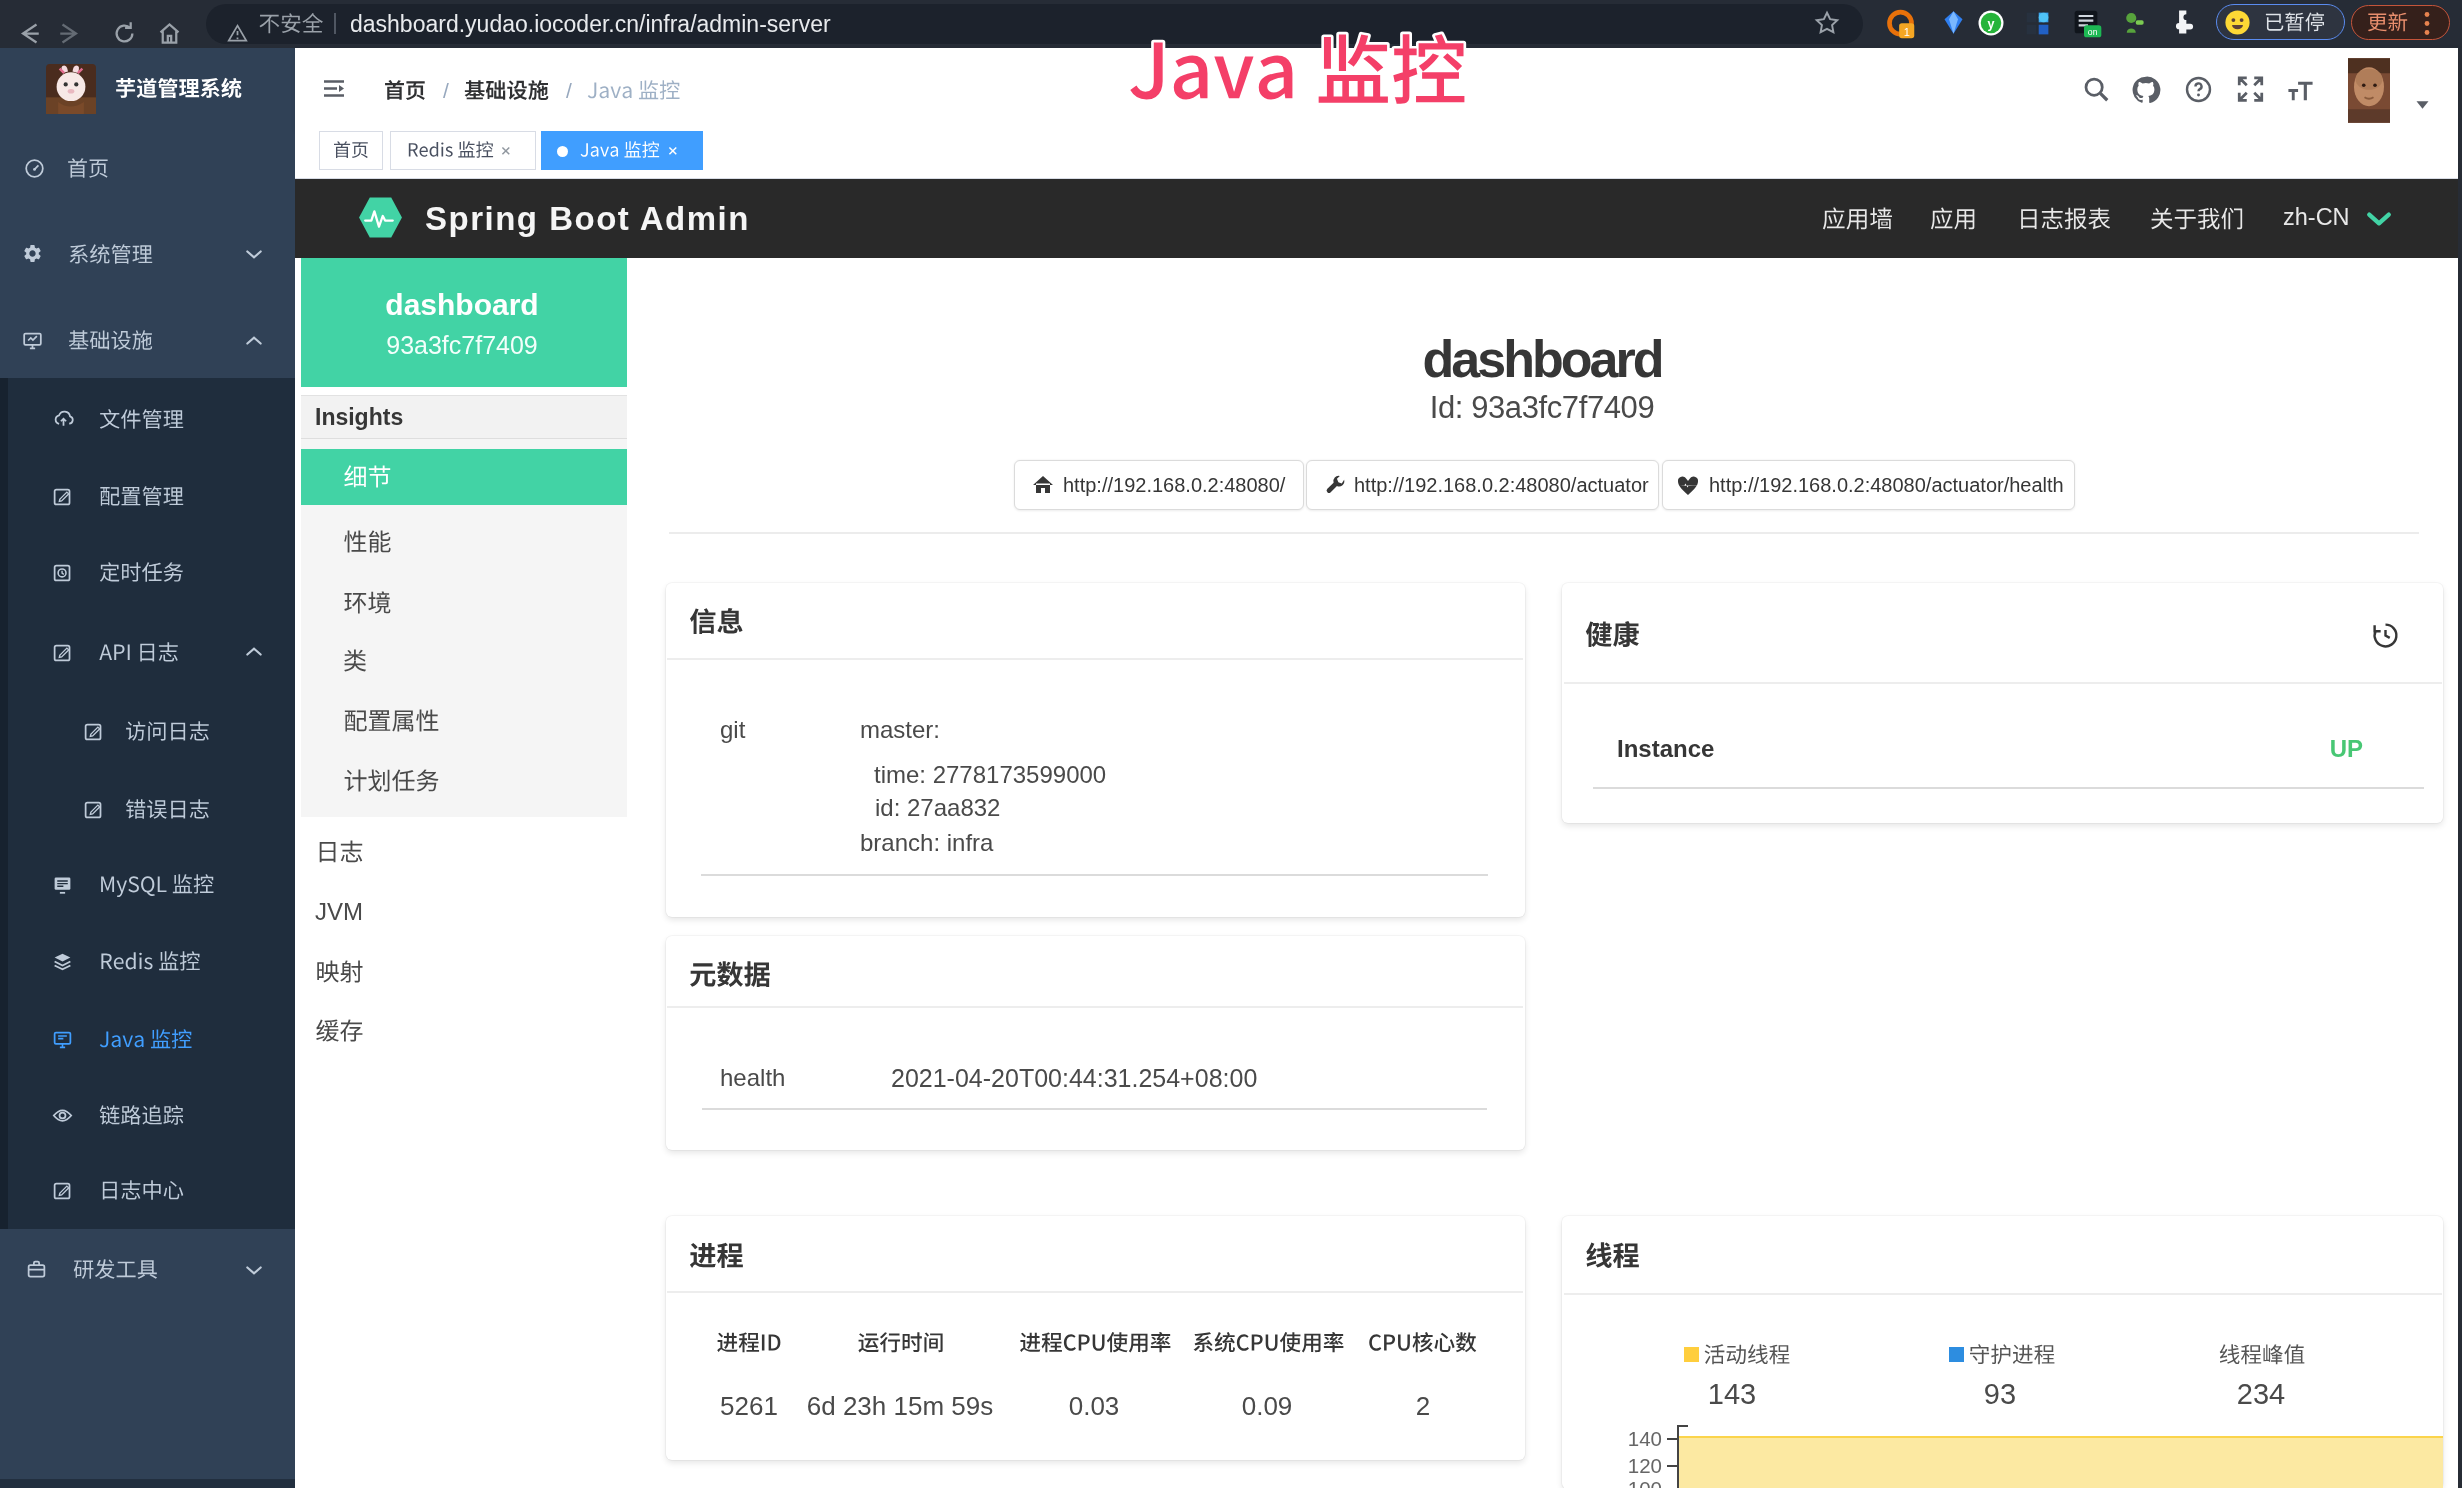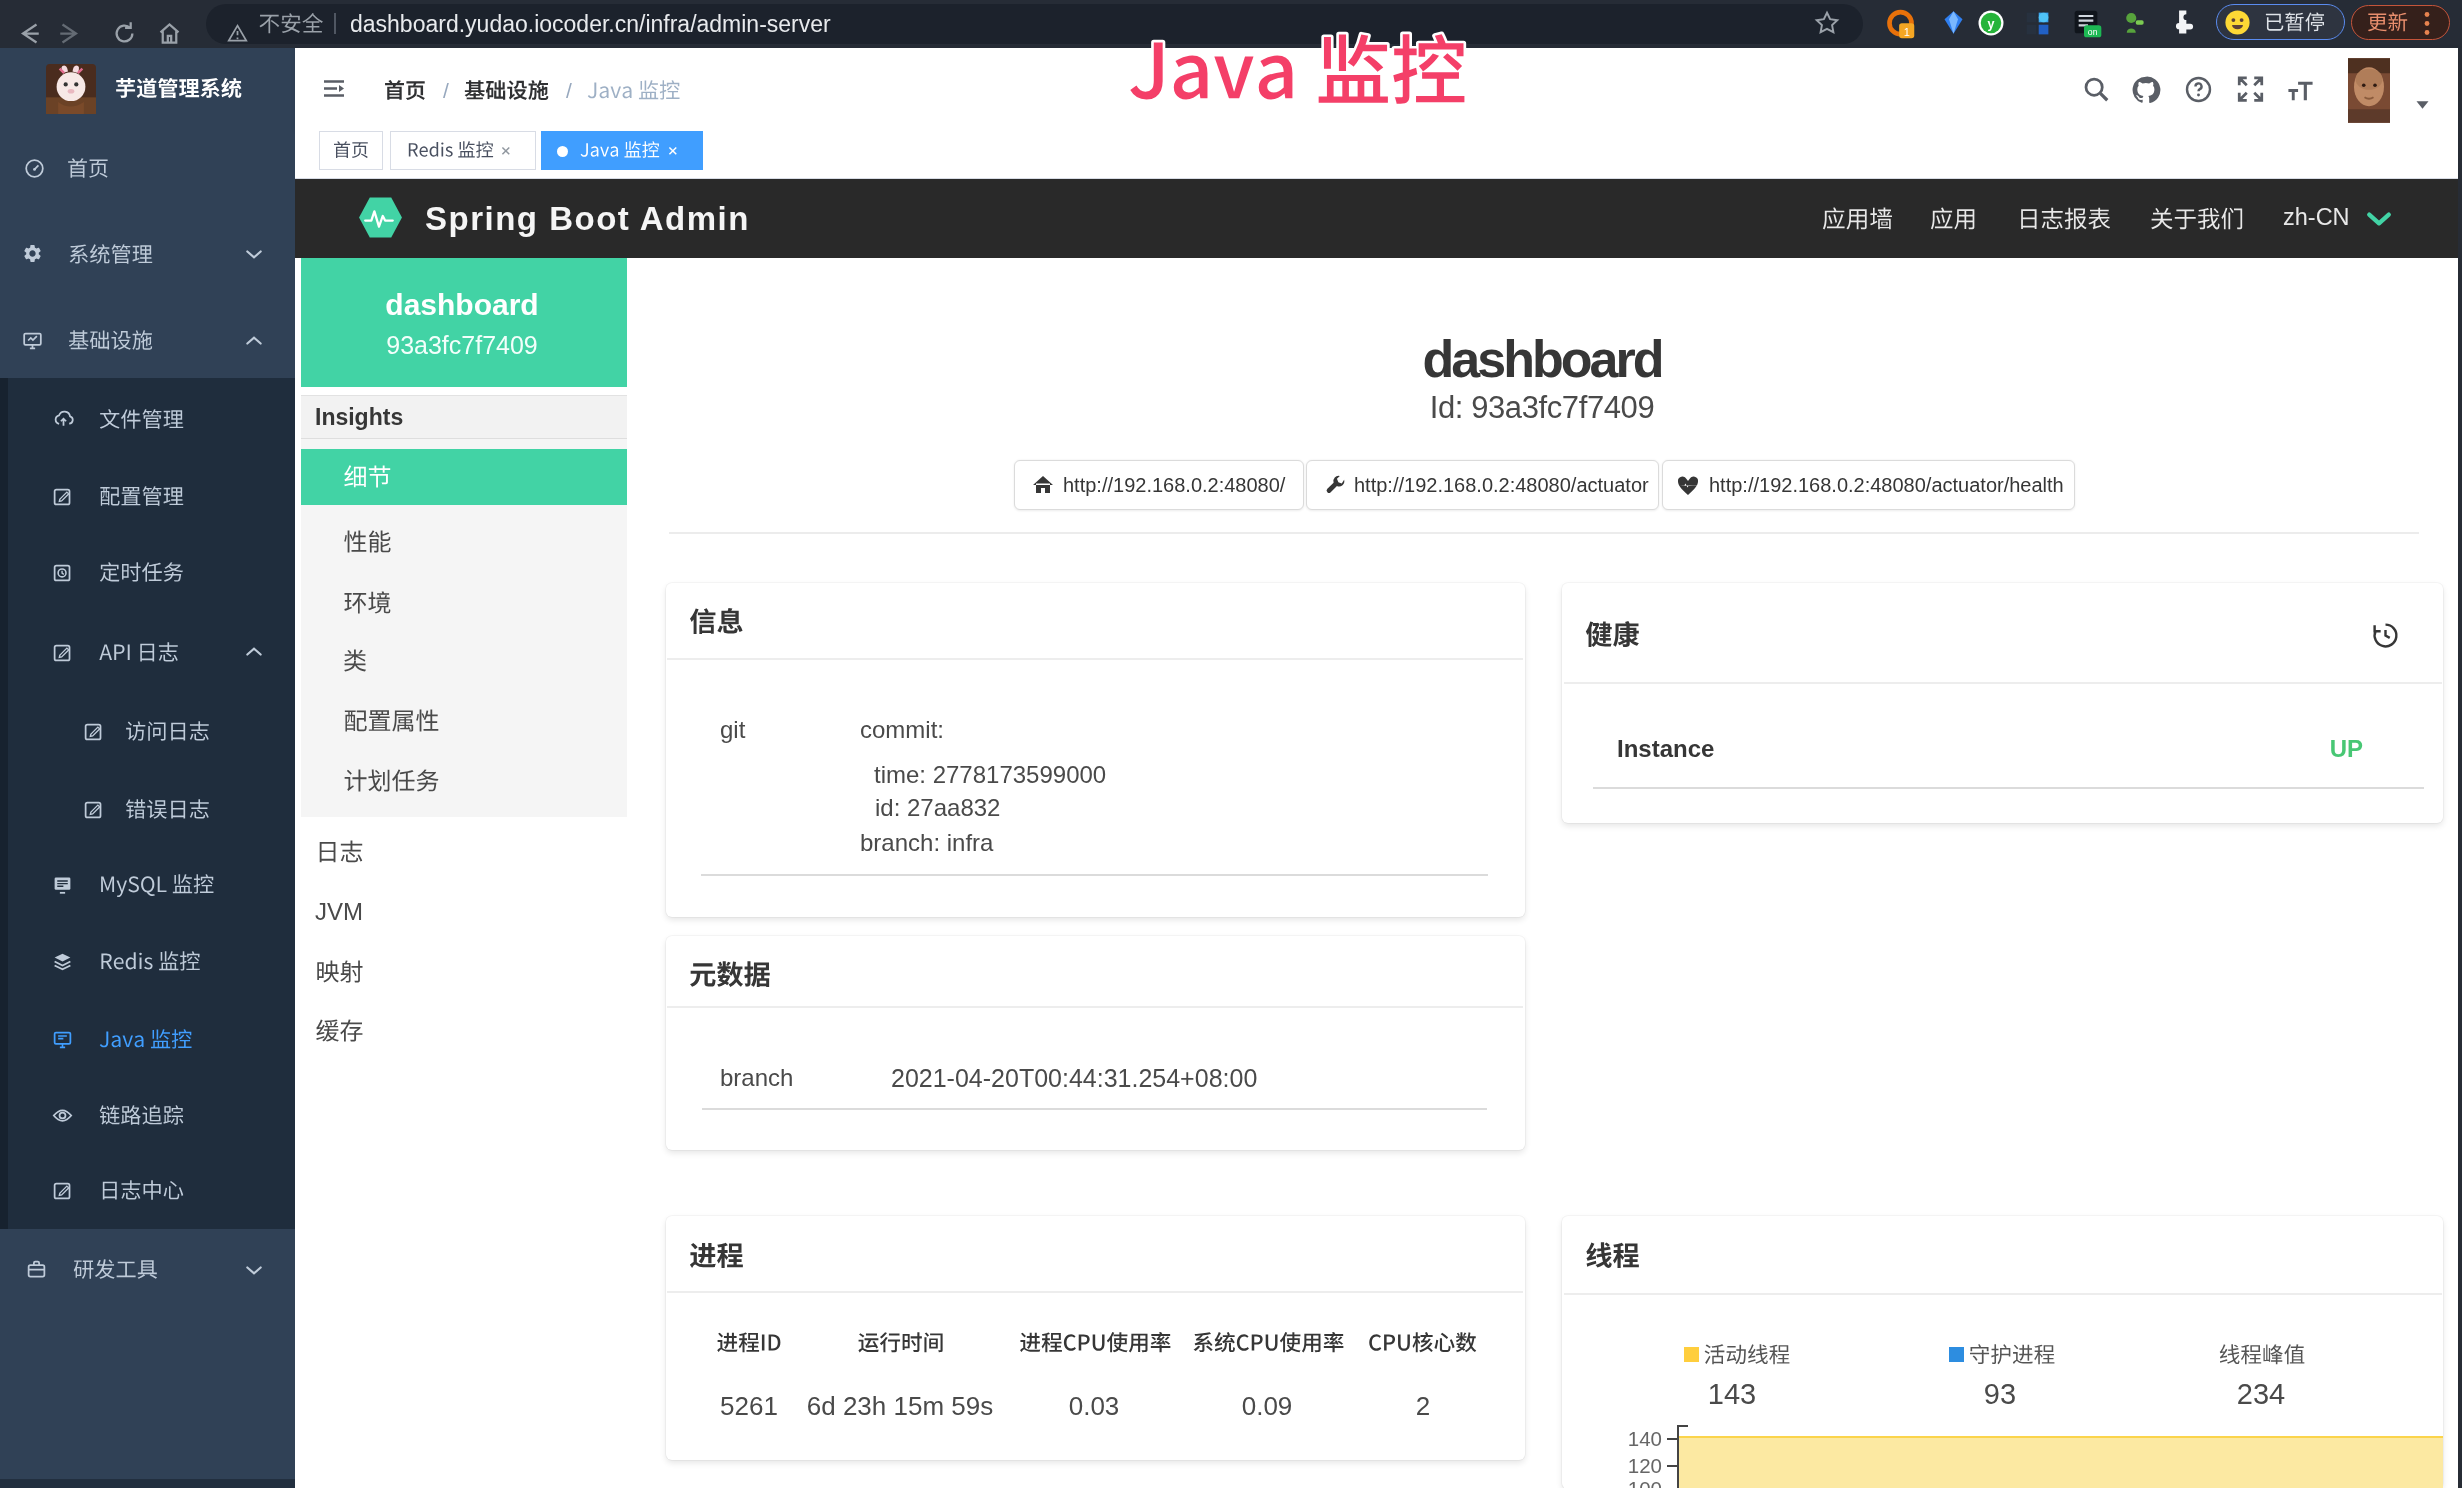--- a/index.html
+++ b/index.html
@@ -362,21 +362,21 @@
       <path d="M12 21 C5 15 2 11 2 7.5 A4.5 4.5 0 0 1 10.5 5 L12 7 L13.5 5 A4.5 4.5 0 0 1 22 7.5 C22 11 19 15 12 21 Z M2 12 h6 l1.5-2.5 2 4 1.5-2.5 h9" fill="#363636" fill-rule="evenodd"></path>
     </svg>
 <span style="position:absolute;left:1709px;top:472px;font:20px/26px &quot;Liberation Sans&quot;,sans-serif;color:#363636;white-space:nowrap;">http://192.168.0.2:48080/actuator/health</span>
 <div class="abs" style="left:669px;top:532px;width:1750px;height:2.3px;background:#ececec;"></div>
 <div class="abs" style="left:666px;top:583px;width:859px;height:334px;background:#fff;border-radius:6px;box-shadow:0 3px 6px rgba(10,10,10,.10),0 0 0 0.8px rgba(10,10,10,.045);"></div>
 <svg style="position:absolute;left:689px;top:607px;width:55px;height:34px;overflow:visible" viewBox="0 -32.4 72 45.0">
       <path d="M13.8 -19.6H31.9V-16.2H13.8ZM13.8 -14.3H31.9V-10.9H13.8ZM15.9 -1.4H29.8V2.0H15.9ZM11.3 -25.0H34.6V-21.5H11.3ZM13.3 -8.9H32.4V3.0H28.6V-5.5H16.9V3.2H13.3ZM19.4 -29.3 23.1 -30.7Q23.8 -29.6 24.6 -28.2Q25.3 -26.9 25.7 -25.9L21.9 -24.2Q21.6 -25.2 20.8 -26.7Q20.1 -28.1 19.4 -29.3ZM8.5 -30.4 12.3 -29.3Q11.3 -26.2 9.8 -23.2Q8.3 -20.2 6.6 -17.5Q4.9 -14.7 3.1 -12.7Q2.9 -13.2 2.5 -14.0Q2.1 -14.8 1.7 -15.6Q1.2 -16.4 0.9 -16.9Q2.4 -18.6 3.8 -20.7Q5.2 -22.9 6.4 -25.4Q7.6 -27.9 8.5 -30.4ZM5.7 -20.5 9.6 -24.4 9.6 -24.3V3.3H5.7Z M46.7 -19.4V-17.7H61.0V-19.4ZM46.7 -14.6V-12.9H61.0V-14.6ZM46.7 -24.1V-22.5H61.0V-24.1ZM42.5 -27.4H65.4V-9.7H42.5ZM51.8 -31.0 57.0 -30.3Q56.4 -29.0 55.8 -27.9Q55.1 -26.8 54.6 -26.0L50.6 -26.8Q51.0 -27.8 51.3 -28.9Q51.6 -30.0 51.8 -31.0ZM45.1 -7.5H49.4V-2.5Q49.4 -1.7 49.9 -1.5Q50.3 -1.3 51.9 -1.3Q52.2 -1.3 52.8 -1.3Q53.4 -1.3 54.1 -1.3Q54.9 -1.3 55.6 -1.3Q56.4 -1.3 57.0 -1.3Q57.7 -1.3 58.0 -1.3Q58.9 -1.3 59.3 -1.6Q59.8 -1.8 60.0 -2.7Q60.1 -3.5 60.2 -5.2Q60.7 -4.9 61.4 -4.6Q62.1 -4.3 62.9 -4.0Q63.6 -3.8 64.2 -3.7Q63.9 -1.2 63.3 0.2Q62.7 1.6 61.6 2.1Q60.4 2.6 58.3 2.6Q58.0 2.6 57.3 2.6Q56.6 2.6 55.8 2.6Q54.9 2.6 54.0 2.6Q53.2 2.6 52.5 2.6Q51.8 2.6 51.5 2.6Q48.9 2.6 47.5 2.1Q46.1 1.7 45.6 0.6Q45.1 -0.5 45.1 -2.5ZM50.9 -8.5 54.2 -10.4Q55.1 -9.6 56.0 -8.6Q56.8 -7.7 57.6 -6.7Q58.3 -5.7 58.7 -4.9L55.2 -2.8Q54.8 -3.7 54.1 -4.6Q53.4 -5.6 52.6 -6.7Q51.7 -7.7 50.9 -8.5ZM62.7 -7.1 66.6 -8.7Q67.4 -7.5 68.2 -6.1Q69.0 -4.8 69.6 -3.4Q70.2 -2.1 70.5 -1.0L66.4 0.8Q66.2 -0.3 65.6 -1.7Q65.0 -3.0 64.3 -4.4Q63.5 -5.9 62.7 -7.1ZM40.5 -8.0 44.4 -6.4Q43.9 -5.2 43.4 -3.8Q42.8 -2.3 42.3 -1.0Q41.7 0.4 41.1 1.5L37.1 -0.5Q37.7 -1.5 38.4 -2.8Q39.0 -4.1 39.6 -5.4Q40.1 -6.8 40.5 -8.0Z" fill="#363636"></path>
     </svg>
 <div class="abs" style="left:667px;top:658px;width:856px;height:1.5px;background:#ededed;"></div>
 <span style="position:absolute;left:720px;top:714px;font:24px/32px &quot;Liberation Sans&quot;,sans-serif;color:#4a4a4a;white-space:nowrap;">git</span>
-<span style="position:absolute;left:860px;top:714px;font:24px/32px &quot;Liberation Sans&quot;,sans-serif;color:#4a4a4a;white-space:nowrap;">commit:</span>
+<span style="position:absolute;left:860px;top:714px;font:24px/32px &quot;Liberation Sans&quot;,sans-serif;color:#4a4a4a;white-space:nowrap;">master:</span>
 <span style="position:absolute;left:874px;top:759px;font:24px/32px &quot;Liberation Sans&quot;,sans-serif;color:#4a4a4a;white-space:nowrap;">time: 2778173599000</span>
 <span style="position:absolute;left:875px;top:792px;font:24px/32px &quot;Liberation Sans&quot;,sans-serif;color:#4a4a4a;white-space:nowrap;">id: 27aa832</span>
 <span style="position:absolute;left:860px;top:827px;font:24px/32px &quot;Liberation Sans&quot;,sans-serif;color:#4a4a4a;white-space:nowrap;">branch: infra</span>
 <div class="abs" style="left:701px;top:874px;width:787px;height:1.5px;background:#dbdbdb;"></div>
 <div class="abs" style="left:1562px;top:583px;width:881px;height:240px;background:#fff;border-radius:6px;box-shadow:0 3px 6px rgba(10,10,10,.10),0 0 0 0.8px rgba(10,10,10,.045);"></div>
 <svg style="position:absolute;left:1585px;top:620px;width:55px;height:34px;overflow:visible" viewBox="0 -32.4 72 45.0">
       <path d="M6.5 -30.5 10.4 -29.4Q9.5 -26.4 8.3 -23.3Q7.2 -20.2 5.7 -17.4Q4.3 -14.6 2.7 -12.5Q2.5 -13.1 2.2 -13.9Q1.8 -14.8 1.4 -15.7Q1.0 -16.6 0.7 -17.2Q2.6 -19.7 4.1 -23.2Q5.6 -26.8 6.5 -30.5ZM4.3 -20.1 8.0 -23.8 8.1 -23.8V3.2H4.3ZM23.5 -30.3H27.0V-1.8H23.5ZM18.1 -23.2H35.0V-20.0H18.1ZM18.6 -8.5H33.8V-5.2H18.6ZM19.4 -13.4H32.9V-10.2H19.4ZM10.1 -28.3H15.8V-24.6H10.1ZM12.1 -11.9Q13.0 -8.4 14.4 -6.3Q15.9 -4.1 17.7 -3.0Q19.6 -1.9 21.9 -1.5Q24.1 -1.1 26.6 -1.1Q27.2 -1.1 28.3 -1.1Q29.4 -1.1 30.7 -1.1Q32.0 -1.1 33.1 -1.1Q34.3 -1.1 35.0 -1.1Q34.6 -0.5 34.2 0.7Q33.8 1.8 33.7 2.6H32.2H26.4Q23.3 2.6 20.6 2.0Q18.0 1.5 15.8 0.1Q13.6 -1.3 11.9 -4.0Q10.2 -6.7 9.1 -10.9ZM19.6 -27.9H32.8V-15.1H19.6V-18.1H29.5V-24.9H19.6ZM12.2 -17.8H15.9V-14.5H11.2ZM15.1 -17.8H15.8L16.5 -17.8L18.7 -17.4Q18.1 -9.4 16.1 -4.3Q14.1 0.7 10.7 3.2Q10.4 2.8 9.9 2.3Q9.3 1.8 8.8 1.3Q8.3 0.8 7.9 0.6Q11.1 -1.6 12.9 -5.9Q14.7 -10.2 15.1 -17.1ZM10.5 -13.3Q10.3 -13.7 10.0 -14.3Q9.7 -14.8 9.4 -15.4Q9.1 -16.0 8.8 -16.3Q9.3 -16.5 10.0 -17.2Q10.7 -17.9 11.2 -18.7Q11.5 -19.3 12.2 -20.7Q12.9 -22.2 13.7 -24.1Q14.5 -26.0 15.1 -28.0V-28.2L16.5 -28.8L18.9 -27.1Q17.7 -23.8 16.2 -20.7Q14.6 -17.6 13.2 -15.3V-15.3Q13.2 -15.3 12.8 -15.1Q12.4 -14.9 11.8 -14.6Q11.3 -14.3 10.9 -13.9Q10.5 -13.6 10.5 -13.3Z M44.7 -17.8H65.6V-14.7H44.7ZM46.2 -22.2H67.6V-10.1H45.8V-13.0H63.6V-19.3H46.2ZM54.4 -24.6H58.8V-0.9Q58.8 0.7 58.3 1.5Q57.9 2.3 56.8 2.7Q55.7 3.1 54.1 3.2Q52.5 3.3 50.2 3.3Q50.1 2.5 49.7 1.5Q49.3 0.5 48.9 -0.2Q49.8 -0.2 50.8 -0.2Q51.7 -0.1 52.5 -0.2Q53.2 -0.2 53.5 -0.2Q54.0 -0.2 54.2 -0.4Q54.4 -0.5 54.4 -0.9ZM44.8 -8.1 47.1 -10.4Q47.9 -10.0 48.9 -9.4Q49.9 -8.8 50.8 -8.3Q51.7 -7.7 52.3 -7.2L49.9 -4.6Q49.4 -5.1 48.5 -5.7Q47.6 -6.3 46.7 -6.9Q45.7 -7.6 44.8 -8.1ZM66.1 -10.1 69.3 -7.6Q67.6 -6.5 65.8 -5.5Q64.0 -4.4 62.4 -3.8L60.0 -5.9Q61.0 -6.4 62.1 -7.2Q63.2 -7.9 64.3 -8.7Q65.4 -9.5 66.1 -10.1ZM58.5 -10.0Q59.6 -8.0 61.4 -6.3Q63.2 -4.7 65.6 -3.5Q68.1 -2.3 71.0 -1.7Q70.3 -1.1 69.6 -0.1Q68.9 1.0 68.4 1.7Q65.4 0.8 63.0 -0.7Q60.5 -2.2 58.6 -4.4Q56.8 -6.6 55.6 -9.3ZM43.2 -2.5Q44.7 -3.0 46.6 -3.7Q48.6 -4.4 50.7 -5.2Q52.9 -6.1 55.0 -6.9L55.8 -3.9Q52.9 -2.6 50.1 -1.3Q47.2 0.0 44.8 1.1ZM42.0 -27.8H70.4V-24.0H42.0ZM40.0 -27.8H44.1V-17.3Q44.1 -15.1 43.9 -12.4Q43.8 -9.8 43.4 -7.0Q43.0 -4.2 42.2 -1.6Q41.5 1.0 40.3 3.1Q39.9 2.7 39.3 2.3Q38.6 1.8 37.9 1.4Q37.2 0.9 36.8 0.7Q37.9 -1.2 38.5 -3.5Q39.2 -5.8 39.5 -8.2Q39.8 -10.6 39.9 -13.0Q40.0 -15.3 40.0 -17.3ZM52.6 -29.9 56.9 -31.0Q57.5 -29.9 58.2 -28.7Q58.8 -27.4 59.2 -26.5L54.7 -25.2Q54.4 -26.2 53.8 -27.5Q53.2 -28.8 52.6 -29.9ZM65.6 -18.1H70.8V-14.4H65.6Z" fill="#363636"></path>
     </svg>
 <div class="abs" style="left:1564px;top:682px;width:878px;height:1.5px;background:#ededed;"></div>
 <svg class="abs" style="left:2371px;top:621px;width:29px;height:29px" viewBox="0 0 24 24">
@@ -384,21 +384,21 @@
       <path d="M12 7.5 v4.5 l3.5 2" stroke="#363636" stroke-width="2" fill="none"></path>
     </svg>
 <span style="position:absolute;left:1617px;top:733px;font:700 24px/32px &quot;Liberation Sans&quot;,sans-serif;color:#363636;white-space:nowrap;">Instance</span>
 <span style="position:absolute;left:2363px;top:733px;transform:translateX(-100%);font:700 24px/32px &quot;Liberation Sans&quot;,sans-serif;color:#48c774;white-space:nowrap;">UP</span>
 <div class="abs" style="left:1593px;top:787px;width:831px;height:1.5px;background:#dbdbdb;"></div>
 <div class="abs" style="left:666px;top:936px;width:859px;height:214px;background:#fff;border-radius:6px;box-shadow:0 3px 6px rgba(10,10,10,.10),0 0 0 0.8px rgba(10,10,10,.045);"></div>
 <svg style="position:absolute;left:689px;top:960px;width:82px;height:34px;overflow:visible" viewBox="0 -32.4 108 45.0">
       <path d="M20.2 -15.5H24.6V-3.0Q24.6 -2.0 24.9 -1.7Q25.1 -1.5 26.0 -1.5Q26.2 -1.5 26.7 -1.5Q27.1 -1.5 27.6 -1.5Q28.1 -1.5 28.6 -1.5Q29.0 -1.5 29.3 -1.5Q29.9 -1.5 30.2 -1.9Q30.5 -2.4 30.7 -3.7Q30.8 -5.0 30.9 -7.6Q31.4 -7.2 32.1 -6.8Q32.8 -6.5 33.6 -6.2Q34.3 -5.9 34.9 -5.8Q34.7 -2.5 34.1 -0.7Q33.6 1.1 32.6 1.9Q31.5 2.6 29.7 2.6Q29.4 2.6 28.8 2.6Q28.2 2.6 27.5 2.6Q26.8 2.6 26.2 2.6Q25.6 2.6 25.3 2.6Q23.3 2.6 22.2 2.1Q21.1 1.6 20.6 0.3Q20.2 -0.9 20.2 -3.0ZM1.9 -18.3H34.2V-14.1H1.9ZM5.2 -28.1H30.9V-23.9H5.2ZM10.1 -15.0H14.8Q14.6 -12.0 14.1 -9.3Q13.6 -6.6 12.5 -4.3Q11.3 -2.0 9.2 -0.1Q7.2 1.8 3.8 3.1Q3.4 2.3 2.6 1.3Q1.8 0.2 1.1 -0.4Q4.1 -1.5 5.8 -3.0Q7.5 -4.5 8.4 -6.4Q9.3 -8.2 9.6 -10.4Q10.0 -12.6 10.1 -15.0Z M38.2 -12.1H52.0V-8.6H38.2ZM37.5 -24.2H55.2V-20.8H37.5ZM51.3 -30.2 54.9 -28.7Q54.0 -27.5 53.2 -26.3Q52.3 -25.2 51.6 -24.3L48.9 -25.6Q49.3 -26.2 49.7 -27.0Q50.2 -27.8 50.6 -28.7Q51.0 -29.5 51.3 -30.2ZM44.4 -30.6H48.4V-14.4H44.4ZM38.4 -28.7 41.5 -30.0Q42.2 -29.0 42.8 -27.7Q43.5 -26.4 43.7 -25.5L40.4 -24.1Q40.2 -25.0 39.7 -26.3Q39.1 -27.6 38.4 -28.7ZM44.5 -22.8 47.3 -21.1Q46.4 -19.7 45.1 -18.2Q43.7 -16.8 42.1 -15.6Q40.5 -14.3 39.0 -13.4Q38.7 -14.1 38.0 -15.1Q37.4 -16.0 36.8 -16.6Q38.3 -17.2 39.7 -18.2Q41.2 -19.2 42.5 -20.4Q43.7 -21.6 44.5 -22.8ZM47.8 -21.9Q48.3 -21.7 49.2 -21.2Q50.1 -20.7 51.1 -20.1Q52.2 -19.5 53.0 -19.0Q53.9 -18.5 54.2 -18.2L51.9 -15.2Q51.4 -15.7 50.7 -16.4Q49.9 -17.1 49.0 -17.8Q48.1 -18.5 47.2 -19.2Q46.4 -19.8 45.8 -20.2ZM57.8 -23.9H70.5V-20.0H57.8ZM58.0 -30.5 62.0 -29.9Q61.5 -26.3 60.6 -22.8Q59.8 -19.4 58.6 -16.5Q57.4 -13.6 55.8 -11.4Q55.6 -11.7 55.0 -12.3Q54.4 -12.8 53.8 -13.3Q53.2 -13.8 52.7 -14.1Q54.2 -16.0 55.2 -18.6Q56.3 -21.2 57.0 -24.2Q57.7 -27.3 58.0 -30.5ZM64.4 -21.5 68.4 -21.2Q67.7 -15.0 66.1 -10.3Q64.5 -5.6 61.7 -2.3Q58.9 1.1 54.4 3.4Q54.2 3.0 53.8 2.3Q53.4 1.6 53.0 1.0Q52.5 0.3 52.1 -0.1Q56.2 -1.9 58.7 -4.9Q61.2 -7.8 62.6 -11.9Q63.9 -16.1 64.4 -21.5ZM60.1 -20.7Q60.9 -16.2 62.3 -12.3Q63.7 -8.3 66.0 -5.3Q68.2 -2.2 71.4 -0.5Q70.7 0.1 69.8 1.1Q69.0 2.1 68.5 2.9Q65.1 0.7 62.8 -2.6Q60.5 -6.0 59.0 -10.5Q57.5 -14.9 56.6 -20.1ZM38.9 -5.3 41.4 -7.8Q43.4 -7.0 45.5 -6.0Q47.6 -4.9 49.5 -3.8Q51.4 -2.8 52.8 -1.8L50.2 1.0Q48.9 -0.0 47.0 -1.2Q45.1 -2.3 43.0 -3.4Q40.9 -4.5 38.9 -5.3ZM50.7 -12.1H51.4L52.0 -12.2L54.4 -11.3Q53.2 -7.3 51.0 -4.4Q48.8 -1.5 45.7 0.3Q42.6 2.1 38.9 3.1Q38.6 2.4 38.0 1.4Q37.5 0.4 36.9 -0.1Q40.3 -0.8 43.1 -2.3Q45.9 -3.8 47.8 -6.1Q49.8 -8.4 50.7 -11.5ZM38.9 -5.3Q39.7 -6.5 40.6 -8.0Q41.5 -9.5 42.3 -11.1Q43.1 -12.7 43.6 -14.2L47.4 -13.5Q46.8 -11.9 46.0 -10.2Q45.2 -8.6 44.3 -7.1Q43.4 -5.6 42.7 -4.4Z M87.7 -29.1H105.6V-18.7H87.9V-22.4H101.5V-25.5H87.7ZM85.7 -29.1H89.9V-18.1Q89.9 -15.8 89.8 -13.0Q89.6 -10.2 89.1 -7.2Q88.7 -4.3 87.8 -1.6Q86.8 1.1 85.4 3.3Q85.0 2.9 84.4 2.4Q83.7 1.9 83.0 1.5Q82.3 1.0 81.9 0.8Q83.2 -1.2 84.0 -3.6Q84.8 -6.0 85.1 -8.5Q85.5 -11.1 85.6 -13.5Q85.7 -16.0 85.7 -18.1ZM87.8 -15.5H106.6V-11.9H87.8ZM91.2 -1.3H103.7V2.2H91.2ZM95.2 -19.0H99.3V-6.8H95.2ZM89.5 -8.4H105.8V3.2H101.9V-4.9H93.2V3.2H89.5ZM72.8 -12.3Q75.0 -12.8 78.0 -13.6Q81.1 -14.4 84.2 -15.3L84.8 -11.4Q81.9 -10.5 79.0 -9.7Q76.1 -8.9 73.7 -8.2ZM73.3 -23.8H84.7V-19.8H73.3ZM77.1 -30.6H81.1V-1.8Q81.1 -0.3 80.8 0.5Q80.5 1.4 79.6 1.9Q78.8 2.4 77.6 2.6Q76.4 2.8 74.6 2.7Q74.6 1.9 74.2 0.8Q73.9 -0.4 73.5 -1.2Q74.5 -1.2 75.4 -1.2Q76.2 -1.2 76.5 -1.2Q76.8 -1.2 77.0 -1.3Q77.1 -1.5 77.1 -1.8Z" fill="#363636"></path>
     </svg>
 <div class="abs" style="left:667px;top:1006px;width:856px;height:1.5px;background:#ededed;"></div>
-<span style="position:absolute;left:720px;top:1062px;font:24px/32px &quot;Liberation Sans&quot;,sans-serif;color:#4a4a4a;white-space:nowrap;">branch</span>
+<span style="position:absolute;left:720px;top:1062px;font:24px/32px &quot;Liberation Sans&quot;,sans-serif;color:#4a4a4a;white-space:nowrap;">health</span>
 <span style="position:absolute;left:891px;top:1062px;font:25px/33px &quot;Liberation Sans&quot;,sans-serif;color:#4a4a4a;white-space:nowrap;">2021-04-20T00:44:31.254+08:00</span>
 <div class="abs" style="left:702px;top:1108px;width:785px;height:1.5px;background:#dbdbdb;"></div>
 <div class="abs" style="left:666px;top:1216px;width:859px;height:244px;background:#fff;border-radius:6px;box-shadow:0 3px 6px rgba(10,10,10,.10),0 0 0 0.8px rgba(10,10,10,.045);"></div>
 <svg style="position:absolute;left:689px;top:1241px;width:55px;height:34px;overflow:visible" viewBox="0 -32.4 72 45.0">
       <path d="M12.3 -24.4H33.5V-20.2H12.3ZM16.8 -29.6H21.0V-17.9Q21.0 -16.0 20.8 -13.9Q20.6 -11.8 20.1 -9.7Q19.5 -7.6 18.4 -5.7Q17.4 -3.9 15.7 -2.4Q15.4 -2.9 14.8 -3.5Q14.2 -4.1 13.5 -4.6Q12.9 -5.2 12.4 -5.5Q14.4 -7.2 15.3 -9.3Q16.2 -11.4 16.5 -13.6Q16.8 -15.9 16.8 -17.9ZM11.9 -15.2H34.3V-11.1H11.9ZM10.0 -17.5V-3.2H5.7V-13.5H1.5V-17.5ZM7.8 -5.2Q8.7 -5.2 9.6 -4.6Q10.5 -4.0 12.0 -3.1Q13.9 -2.0 16.3 -1.8Q18.8 -1.5 21.8 -1.5Q23.2 -1.5 25.0 -1.6Q26.7 -1.6 28.5 -1.7Q30.3 -1.8 32.0 -2.0Q33.7 -2.1 35.1 -2.3Q34.9 -1.8 34.6 -0.9Q34.3 -0.1 34.1 0.7Q33.9 1.5 33.9 2.1Q32.9 2.2 31.4 2.3Q29.9 2.4 28.2 2.4Q26.4 2.5 24.7 2.5Q23.0 2.5 21.6 2.5Q18.2 2.5 15.8 2.1Q13.4 1.7 11.4 0.7Q10.1 -0.0 9.2 -0.7Q8.3 -1.3 7.7 -1.3Q7.1 -1.3 6.5 -0.6Q5.8 0.0 5.1 1.1Q4.4 2.1 3.7 3.2L0.8 -0.9Q2.7 -2.9 4.5 -4.1Q6.4 -5.2 7.8 -5.2ZM2.2 -27.5 5.3 -29.9Q6.2 -29.1 7.3 -28.0Q8.4 -27.0 9.4 -26.0Q10.4 -25.0 11.0 -24.1L7.7 -21.4Q7.1 -22.2 6.2 -23.3Q5.3 -24.4 4.2 -25.5Q3.2 -26.6 2.2 -27.5ZM25.1 -29.6H29.4V-3.0H25.1Z M58.5 -13.3H62.8V1.3H58.5ZM51.4 -14.8H70.1V-11.1H51.4ZM50.0 -1.3H70.9V2.4H50.0ZM52.2 -8.1H69.2V-4.5H52.2ZM56.5 -25.6V-20.6H64.9V-25.6ZM52.5 -29.2H69.1V-17.0H52.5ZM42.6 -27.2H46.8V3.2H42.6ZM37.5 -20.5H50.7V-16.4H37.5ZM42.9 -18.8 45.4 -17.7Q44.9 -15.8 44.2 -13.7Q43.4 -11.6 42.6 -9.6Q41.7 -7.5 40.8 -5.7Q39.8 -3.9 38.7 -2.6Q38.4 -3.6 37.8 -4.7Q37.2 -5.9 36.7 -6.7Q37.7 -7.8 38.6 -9.3Q39.5 -10.7 40.3 -12.4Q41.1 -14.0 41.8 -15.7Q42.5 -17.3 42.9 -18.8ZM48.3 -30.2 51.1 -26.9Q49.3 -26.2 47.1 -25.6Q44.9 -25.0 42.6 -24.6Q40.4 -24.2 38.3 -23.9Q38.1 -24.7 37.8 -25.6Q37.4 -26.6 37.0 -27.3Q39.0 -27.6 41.1 -28.0Q43.2 -28.5 45.0 -29.0Q46.9 -29.6 48.3 -30.2ZM46.8 -15.5Q47.1 -15.2 47.8 -14.5Q48.4 -13.8 49.2 -13.1Q50.0 -12.3 50.6 -11.6Q51.2 -10.9 51.5 -10.6L49.0 -7.3Q48.7 -7.9 48.2 -8.8Q47.6 -9.6 47.0 -10.6Q46.4 -11.5 45.9 -12.4Q45.3 -13.2 44.9 -13.8Z" fill="#363636"></path>
     </svg>
 <div class="abs" style="left:667px;top:1291px;width:856px;height:1.5px;background:#ededed;"></div>
 <svg style="position:absolute;left:716px;top:1331px;width:66px;height:27px;overflow:visible" viewBox="0 -26.1 87 36.2">
       <path d="M9.9 -19.3H26.9V-16.7H9.9ZM13.8 -23.8H16.5V-13.9Q16.5 -12.5 16.3 -10.9Q16.1 -9.3 15.7 -7.7Q15.2 -6.1 14.4 -4.6Q13.5 -3.2 12.1 -2.1Q11.9 -2.3 11.5 -2.7Q11.1 -3.1 10.7 -3.5Q10.3 -3.8 10.1 -4.0Q11.7 -5.4 12.5 -7.0Q13.3 -8.7 13.5 -10.5Q13.8 -12.3 13.8 -14.0ZM9.6 -12.0H27.5V-9.4H9.6ZM7.8 -14.0V-2.6H5.1V-11.4H1.4V-14.0ZM6.4 -3.9Q7.1 -3.9 7.8 -3.4Q8.5 -2.9 9.7 -2.1Q11.2 -1.3 13.1 -1.0Q15.0 -0.8 17.4 -0.8Q18.7 -0.8 20.1 -0.8Q21.5 -0.9 22.9 -1.0Q24.4 -1.0 25.7 -1.1Q27.0 -1.3 28.1 -1.4Q27.9 -1.0 27.8 -0.5Q27.6 0.0 27.5 0.5Q27.3 1.1 27.3 1.5Q26.5 1.5 25.3 1.6Q24.1 1.6 22.6 1.7Q21.2 1.7 19.8 1.7Q18.4 1.8 17.4 1.8Q14.6 1.8 12.7 1.4Q10.8 1.1 9.2 0.2Q8.3 -0.4 7.5 -0.9Q6.8 -1.5 6.3 -1.5Q5.9 -1.5 5.3 -0.9Q4.7 -0.4 4.0 0.4Q3.4 1.2 2.7 2.2L0.9 -0.4Q2.4 -1.9 3.8 -2.9Q5.3 -3.9 6.4 -3.9ZM2.1 -22.4 4.1 -23.9Q4.9 -23.2 5.7 -22.4Q6.6 -21.5 7.4 -20.7Q8.2 -19.9 8.6 -19.2L6.5 -17.5Q6.1 -18.2 5.3 -19.0Q4.6 -19.9 3.7 -20.8Q2.9 -21.7 2.1 -22.4ZM20.6 -23.8H23.3V-2.4H20.6Z M47.5 -10.7H50.2V1.0H47.5ZM41.3 -11.7H56.4V-9.3H41.3ZM40.1 -0.7H57.0V1.7H40.1ZM42.0 -6.3H55.7V-3.9H42.0ZM44.9 -21.0V-16.2H52.8V-21.0ZM42.4 -23.3H55.5V-13.9H42.4ZM34.8 -21.9H37.5V2.4H34.8ZM30.3 -16.3H40.9V-13.8H30.3ZM34.9 -15.3 36.6 -14.6Q36.2 -13.1 35.6 -11.4Q35.0 -9.7 34.2 -8.1Q33.5 -6.5 32.7 -5.1Q31.9 -3.6 31.1 -2.6Q30.9 -3.2 30.5 -3.9Q30.1 -4.7 29.7 -5.2Q30.5 -6.0 31.3 -7.2Q32.0 -8.4 32.7 -9.8Q33.4 -11.2 34.0 -12.6Q34.6 -14.0 34.9 -15.3ZM39.2 -24.1 41.1 -22.0Q39.7 -21.5 37.9 -21.0Q36.2 -20.5 34.4 -20.2Q32.6 -19.9 30.9 -19.6Q30.8 -20.1 30.5 -20.7Q30.3 -21.3 30.1 -21.7Q31.7 -22.0 33.4 -22.4Q35.1 -22.7 36.6 -23.2Q38.1 -23.6 39.2 -24.1ZM37.4 -12.5Q37.7 -12.2 38.2 -11.7Q38.8 -11.1 39.4 -10.5Q40.1 -9.8 40.6 -9.3Q41.1 -8.7 41.3 -8.4L39.7 -6.3Q39.5 -6.8 39.0 -7.5Q38.6 -8.1 38.0 -8.9Q37.5 -9.6 37.0 -10.3Q36.5 -11.0 36.2 -11.4Z M60.8 0.0V-21.4H64.2V0.0Z M69.8 0.0V-21.4H75.3Q78.6 -21.4 80.9 -20.2Q83.2 -19.0 84.4 -16.6Q85.6 -14.3 85.6 -10.8Q85.6 -7.3 84.4 -4.9Q83.2 -2.5 80.9 -1.2Q78.7 0.0 75.5 0.0ZM73.1 -2.8H75.1Q77.4 -2.8 78.9 -3.6Q80.5 -4.5 81.3 -6.3Q82.1 -8.1 82.1 -10.8Q82.1 -13.4 81.3 -15.2Q80.5 -16.9 78.9 -17.8Q77.4 -18.6 75.1 -18.6H73.1Z" fill="#363636"></path>
     </svg>

